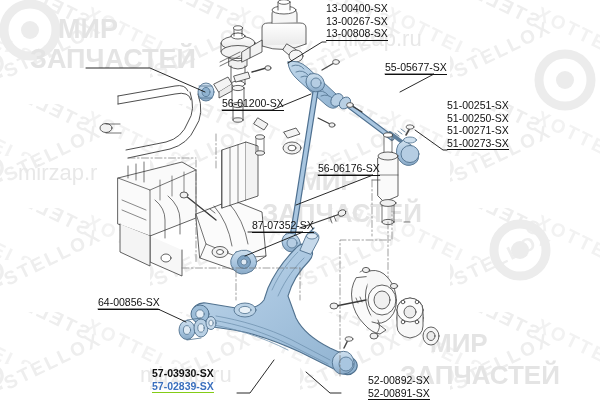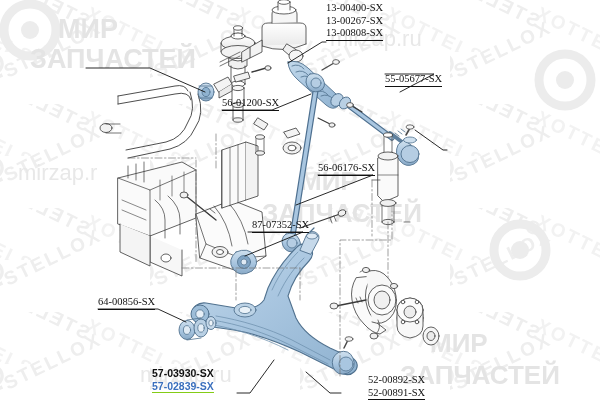--- a/index.html
+++ b/index.html
@@ -3,21 +3,21 @@
 <meta charset="utf-8">
 <style>
   html,body{margin:0;padding:0;background:#fff;}
   body{width:600px;height:400px;overflow:hidden;font-family:"Liberation Sans",sans-serif;}
   #stage{position:relative;width:600px;height:400px;background:#ffffff;overflow:hidden;}
   #stage svg{position:absolute;left:0;top:0;}
   .wm-layer{position:absolute;left:0;top:0;width:600px;height:400px;pointer-events:none;}
   .label{position:absolute;font-family:"Liberation Sans",sans-serif;font-size:10.5px;
          color:#111;white-space:nowrap;letter-spacing:0px;line-height:12.6px;}
   .label .ln{display:block;}
-  .label.boxed{border-bottom:1px solid #111;padding-bottom:0px;font-family:Liberation Serif, serif;}
+  .label.boxed{border-bottom:1px solid #111;padding-bottom:0px;}
 </style>
 </head>
 <body>
 
 <div id="stage">
 
   <svg class="wm-layer" width="600" height="400" aria-hidden="true">
     <defs>
       <pattern id="stx" width="150" height="104" patternUnits="userSpaceOnUse">
         <g fill="#eeeeee">
@@ -379,24 +379,30 @@
   <div class="label boxed" style="left:326px;top:2px;">
     <span class="ln">13-00400-SX</span>
     <span class="ln">13-00267-SX</span>
     <span class="ln">13-00808-SX</span>
   </div>
 
   <div class="label boxed" style="left:222px;top:97px;">
     <span class="ln">56-01200-SX</span>
   </div>
 
-  <div class="label boxed" style="left:385px;top:61px;margin-top:12px;">
+  <div class="label boxed" style="left:385px;top:61px;">
     <span class="ln">55-05677-SX</span>
   </div>
 
+  <div class="label boxed" style="left:447px;top:99px;">
+    <span class="ln">51-00251-SX</span>
+    <span class="ln">51-00250-SX</span>
+    <span class="ln">51-00271-SX</span>
+    <span class="ln">51-00273-SX</span>
+  </div>
 
   <div class="label boxed" style="left:318px;top:162px;">
     <span class="ln">56-06176-SX</span>
   </div>
 
   <div class="label boxed" style="left:252px;top:219px;">
     <span class="ln">87-07352-SX</span>
   </div>
 
   <div class="label boxed" style="left:98px;top:296px;">

